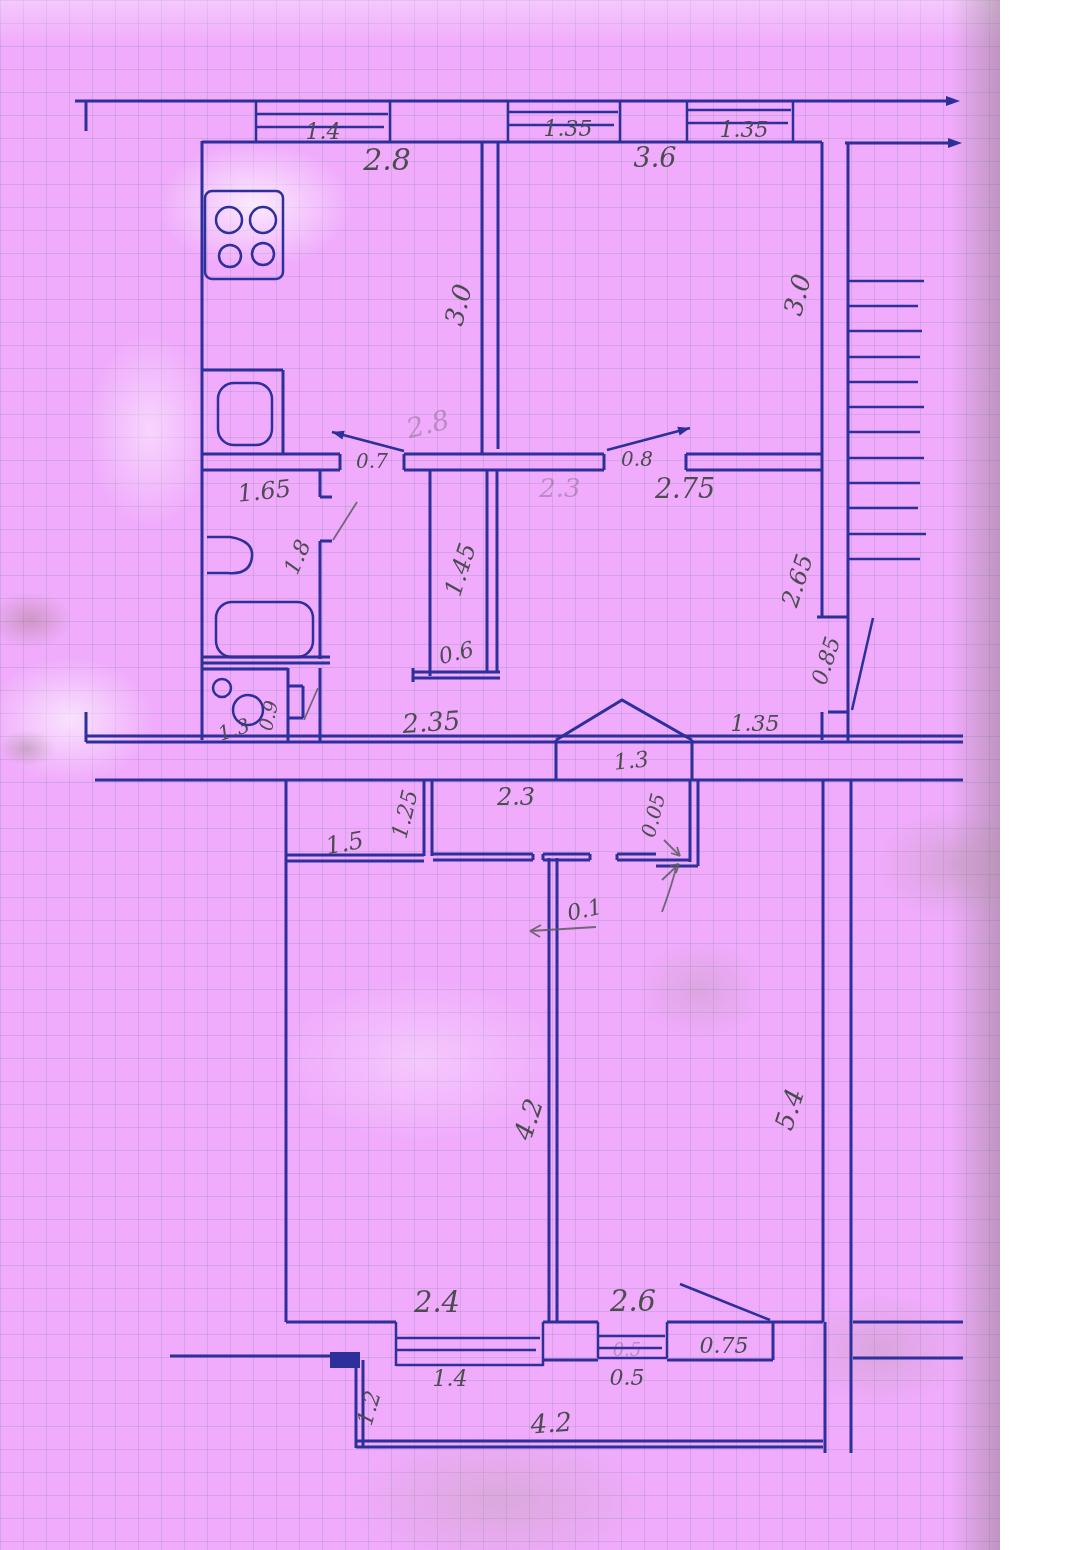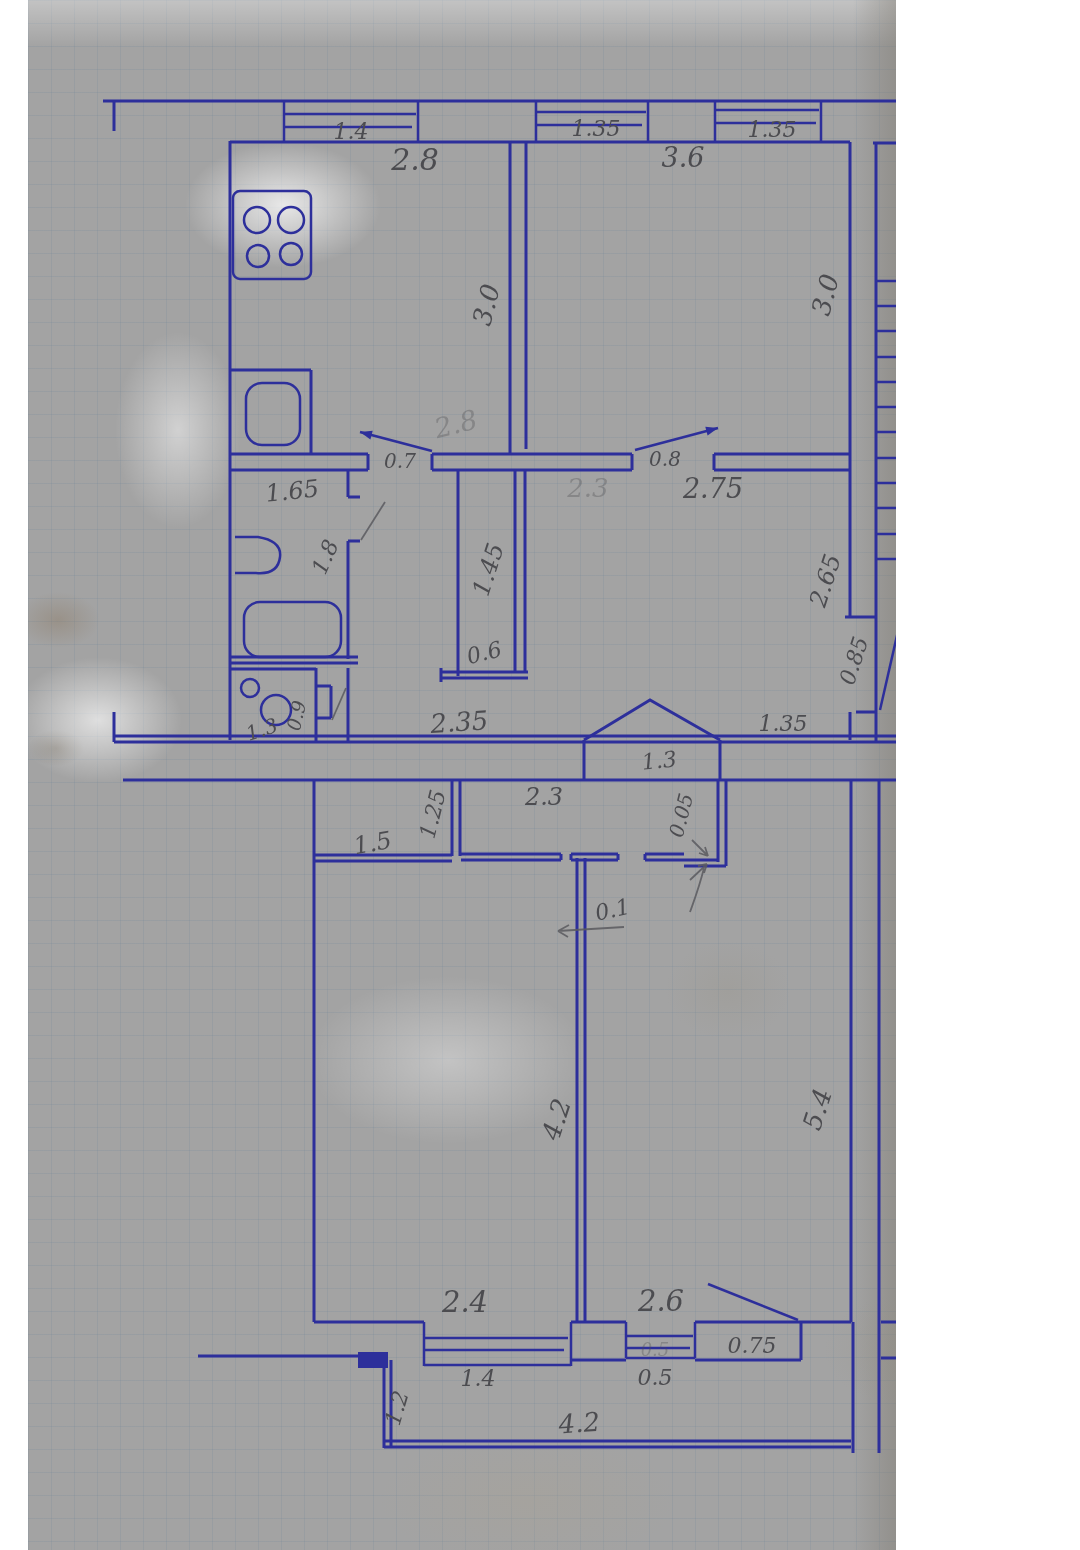--- a/index.html
+++ b/index.html
@@ -1,18 +1,18 @@
 <!DOCTYPE html>
 <html><head>
 <meta charset="utf-8">
 <style>
   html,body{margin:0;padding:0;}
-  .page{position:relative;width:868px;height:1550px;overflow:hidden;
-    background-color:#a3a3a3;
-    font-family:"DejaVu Serif", serif;margin-left:28px;}
+  .page{position:relative;width:1000px;height:1550px;overflow:hidden;
+    background-color:#f0abfc;
+    font-family:"DejaVu Serif", serif;}
   .grid{position:absolute;inset:0;
     background-image:
       linear-gradient(rgba(120,138,155,.24) 1px, transparent 1px),
       linear-gradient(90deg, rgba(120,138,155,.24) 1px, transparent 1px);
     background-size:23px 23px;}
   .stains{position:absolute;inset:0;pointer-events:none;
     background-image:
       radial-gradient(140px 90px at 255px 205px, rgba(255,255,255,.75), rgba(255,255,255,0) 70%),
       radial-gradient(90px 140px at 150px 430px, rgba(255,255,255,.5), rgba(255,255,255,0) 70%),
       radial-gradient(120px 90px at 70px 720px, rgba(255,255,255,.65), rgba(255,255,255,0) 70%),

